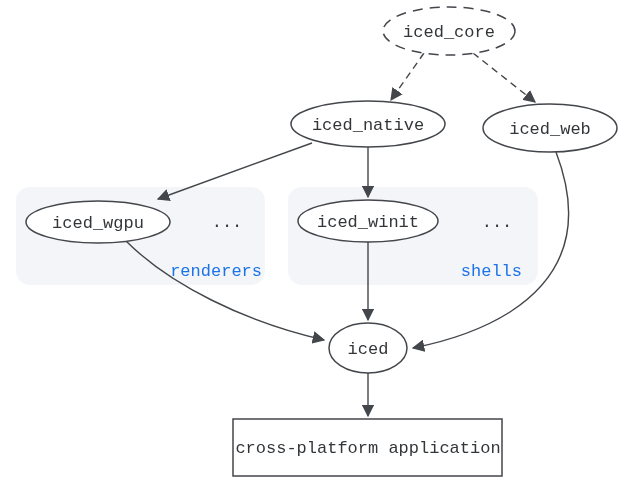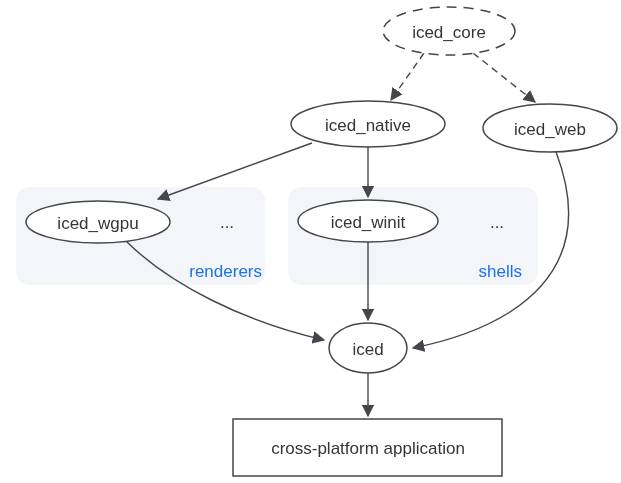--- a/index.html
+++ b/index.html
@@ -5,21 +5,21 @@
   html, body {
     margin: 0;
     padding: 0;
     background: #ffffff;
   }
   .stage {
     position: relative;
     width: 526px;
     height: 483px;
     background: #ffffff;
-    font-family: Liberation Sans, sans-serif;
+    font-family: Liberation Mono, monospace;
   }
   svg { display: block; }
   .node-ellipse {
     fill: #ffffff;
     stroke: #43464b;
     stroke-width: 1.5;
   }
   .node-ellipse.dashed {
     stroke-dasharray: 10 7;
   }

